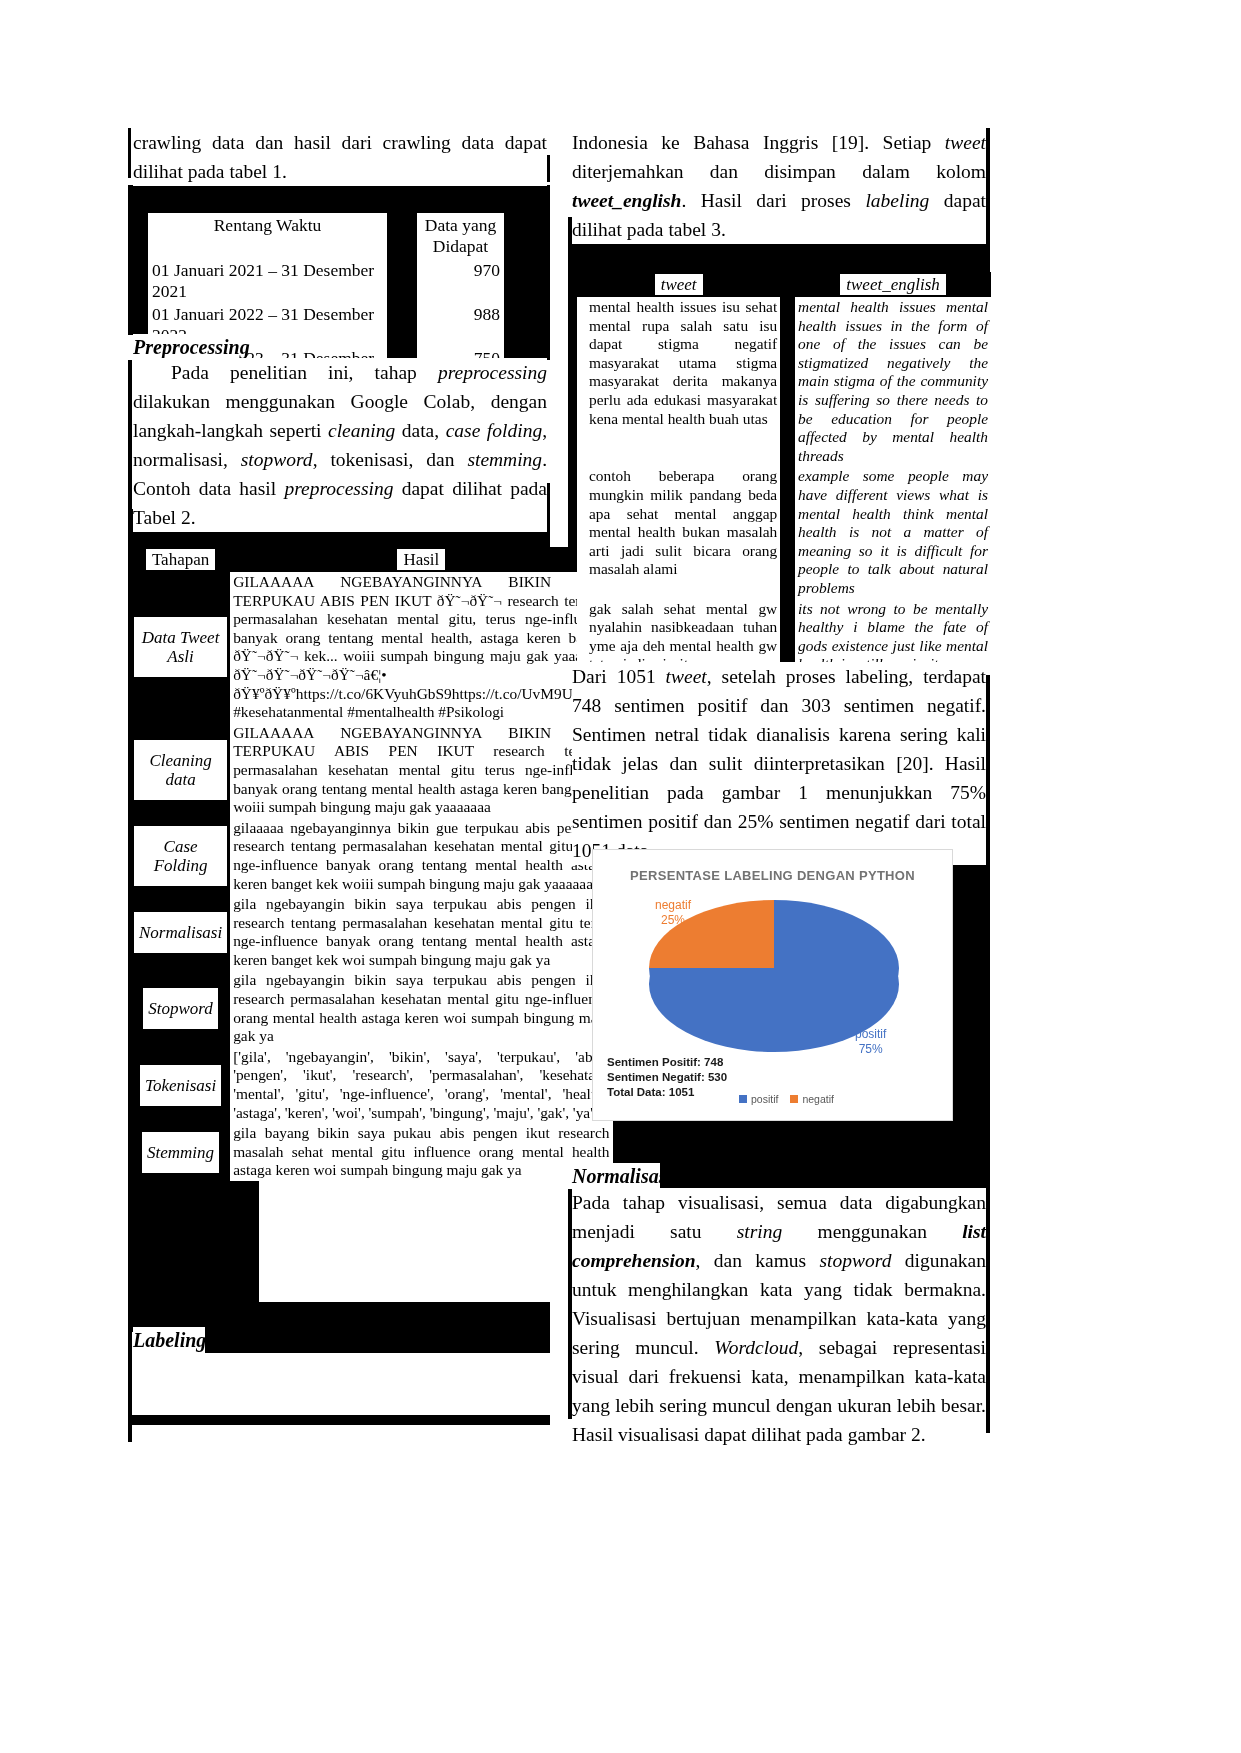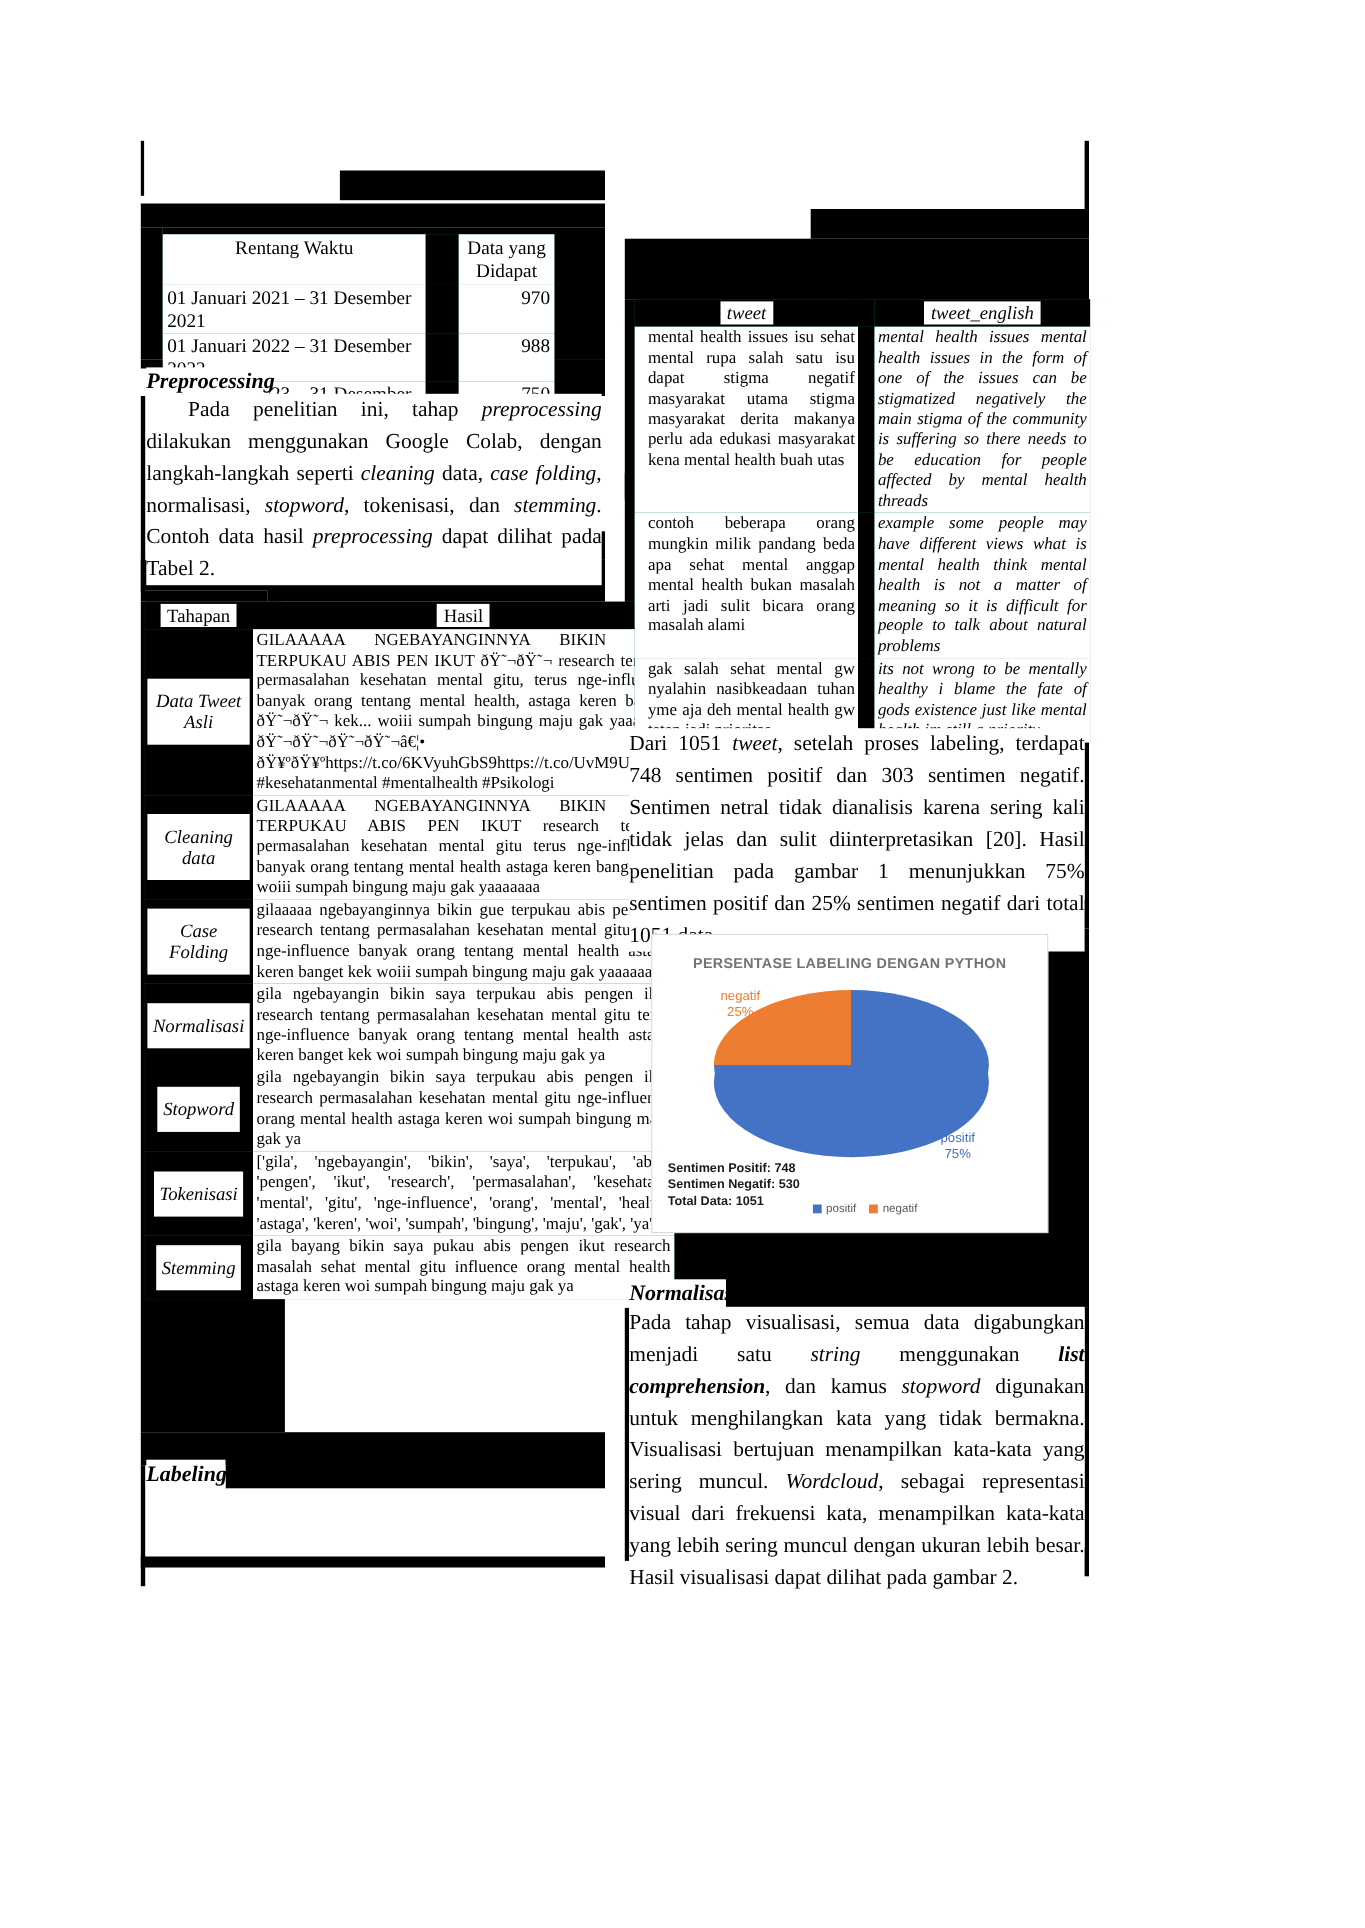--- a/index.html
+++ b/index.html
@@ -16,21 +16,21 @@
   .para{position:absolute;background:#fff;color:#000;
         font-family:"Liberation Serif", serif;font-size:19.5px;line-height:29px;
         text-align:justify;text-justify:inter-word;}
   .para i{font-style:italic;}
   .para b{font-weight:bold;}
 
   .head{position:absolute;background:#fff;font-weight:bold;font-style:italic;
         font-size:20px;line-height:26px;font-family:"Liberation Serif", serif;}
 
   
-  .tbl{position:absolute;border-collapse:collapse;background:#0f766e;}
+  .tbl{position:absolute;border-collapse:collapse;background:#000000;}
   .tbl td,.tbl th{background:#fff;color:#000;font-family:"Liberation Serif", serif;
       font-size:15.5px;line-height:19px;padding:1px 3px;vertical-align:top;}
   .tbl th{font-weight:normal;text-align:center;padding:2px 4px;}
 
   
   #t1{left:148px;top:213px;}
   #t1 td,#t1 th{font-size:17.5px;line-height:21px;border:0;}
   #t1 .hd{text-align:center;}
   #t1 .rng{width:232px;text-align:left;padding-left:4px;}
   #t1 .num{width:56px;text-align:right;padding-right:4px;padding-left:27px;}
@@ -125,20 +125,21 @@
   <div class="blk" style="left:951px;top:844px;width:39px;height:280px;"></div>
   <div class="blk" style="left:568px;top:1120px;width:422px;height:44px;"></div>
 
   <div class="blk" style="left:660px;top:1163px;width:330px;height:26px;"></div>
   <div class="blk" style="left:568px;top:1189px;width:4px;height:230px;"></div>
   <div class="blk" style="left:986px;top:1189px;width:4px;height:230px;"></div>
   <div class="blk" style="left:756px;top:1407px;width:234px;height:26px;"></div>
 
   <div class="blk" style="left:0px;top:0px;width:1241px;height:0px;"></div>
 
+  <div class="para" style="left:133px;top:128px;width:414px;">crawling data dan hasil dari crawling data dapat dilihat pada tabel 1.</div>
 
   <table class="tbl" id="t1">
     <thead>
       <tr>
         <th class="hd"><span>Rentang Waktu</span></th>
         <th class="gap"></th>
         <th class="hd"><span>Data yang Didapat</span></th>
       </tr>
     </thead>
     <tbody id="t1body">
@@ -204,20 +205,21 @@
         <tr>
           <td class="stage"><span>Stemming</span></td>
           <td class="res">gila bayang bikin saya pukau abis pengen ikut research masalah sehat mental gitu influence orang mental health astaga keren woi sumpah bingung maju gak ya</td>
         </tr>
       </tbody>
   </table>
 
   <div class="head" style="left:133px;top:1327px;width:72px;">Labeling</div>
 
 
+  <div class="para" style="left:572px;top:128px;width:414px;">Indonesia ke Bahasa Inggris [19]. Setiap <i>tweet</i> diterjemahkan dan disimpan dalam kolom <b><i>tweet_english</i></b>. Hasil dari proses <i>labeling</i> dapat dilihat pada tabel 3.</div>
 
   <table class="tbl" id="t3">
     <thead>
       <tr>
         <th><span>tweet</span></th>
         <th class="sep"></th>
         <th><span>tweet_english</span></th>
       </tr>
     </thead>
     <tbody id="t3body">

